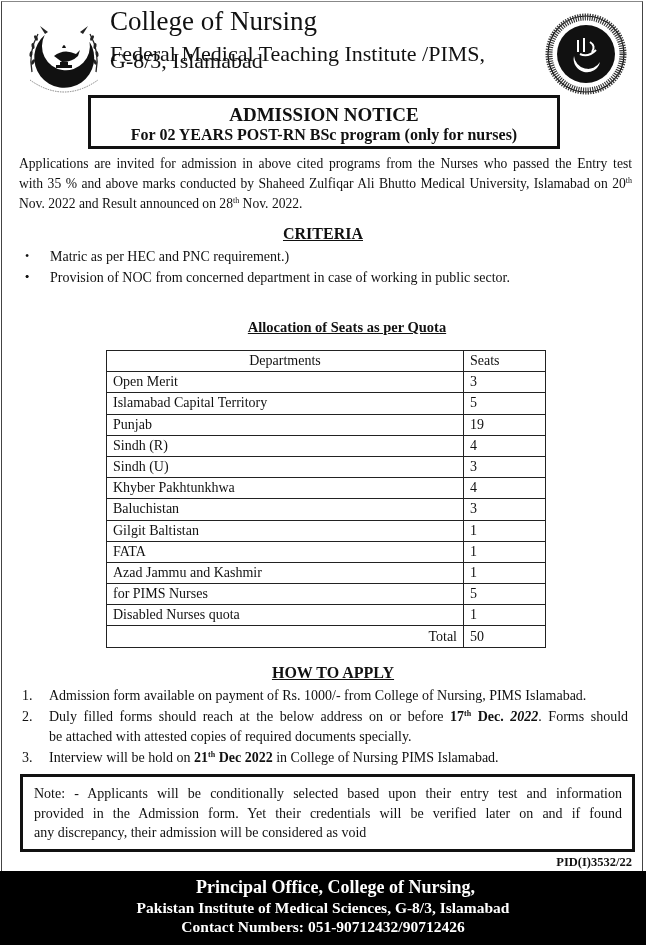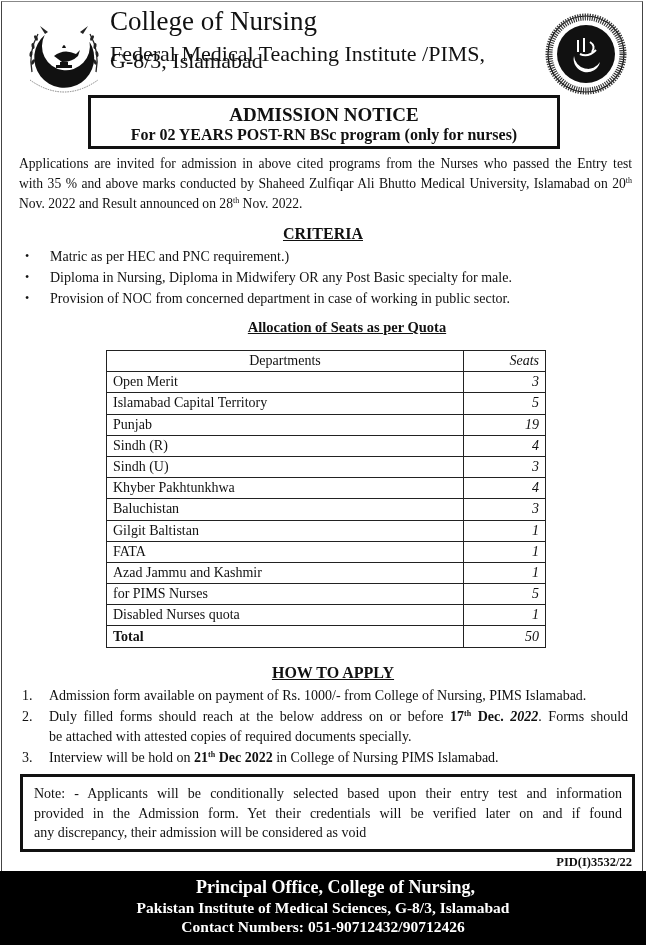--- a/index.html
+++ b/index.html
@@ -48,22 +48,22 @@
   }
   table.seats {
     position: absolute; left: 106px; top: 350px; width: 440px;
     border-collapse: collapse; font-size: 14px;
   }
   table.seats td, table.seats th {
     border: 1px solid #222; height: 20.2px; padding: 0 6px; line-height: 18px;
   }
   table.seats th { font-weight: normal; text-align: center; }
   table.seats td.dept { text-align: left; }
-  table.seats td.num, table.seats th.num { text-align: right; width: 69px; font-style: italic; }
-  table.seats tr.total td.dept { text-align: left; font-weight: bold; }
+  table.seats td.num, table.seats th.num { text-align: left; width: 69px; }
+  table.seats tr.total td.dept { text-align: right; font-weight: normal; }
 
   .h-apply {
     position: absolute; left: 0; width: 646px; top: 664px; text-align: center;
     font-weight: bold; font-size: 16px; text-decoration: underline; padding-left: 10px;
   }
   .apply-list { position: absolute; left: 22px; top: 686px; width: 606px; margin: 0; padding: 0; list-style: none; }
   .apply-list li { position: relative; padding-left: 27px; font-size: 14px; line-height: 20.5px; }
   .apply-list li .n { position: absolute; left: 0; top: 0; }
   .apply-list li .t1 { display: block; white-space: nowrap; }
   .apply-list li .t1.just { text-align-last: justify; }
@@ -149,21 +149,21 @@
 
 <div class="intro">
   <span class="l just">Applications are invited for admission in above cited programs from the Nurses who passed the Entry test</span>
   <span class="l just"><span>with 35 % and above marks conducted by Shaheed Zulfiqar Ali Bhutto Medical University, Islamabad on 20</span><sup>th</sup></span>
   <span class="l"><span>Nov. 2022 and Result announced on 28</span><sup>th</sup><span> Nov. 2022.</span></span>
 </div>
 
 <div class="h-crit">CRITERIA</div>
 <ul class="crit-list">
   <li><span class="bullet">•</span><span>Matric as per HEC and PNC requirement.)</span></li>
-  <li><span class="bullet">•</span><span>Diploma in Nursing, Diploma in Midwifery OR any Post Basic specialty for male.</span></li>
+  <li><span class="bullet">•</span></li>
   <li><span class="bullet">•</span><span>Provision of NOC from concerned department in case of working in public sector.</span></li>
 </ul>
 
 <div class="h-alloc">Allocation of Seats as per Quota</div>
 <table class="seats">
   <thead>
     <tr>
       <th>Departments</th>
       <th class="num">Seats</th>
     </tr>

